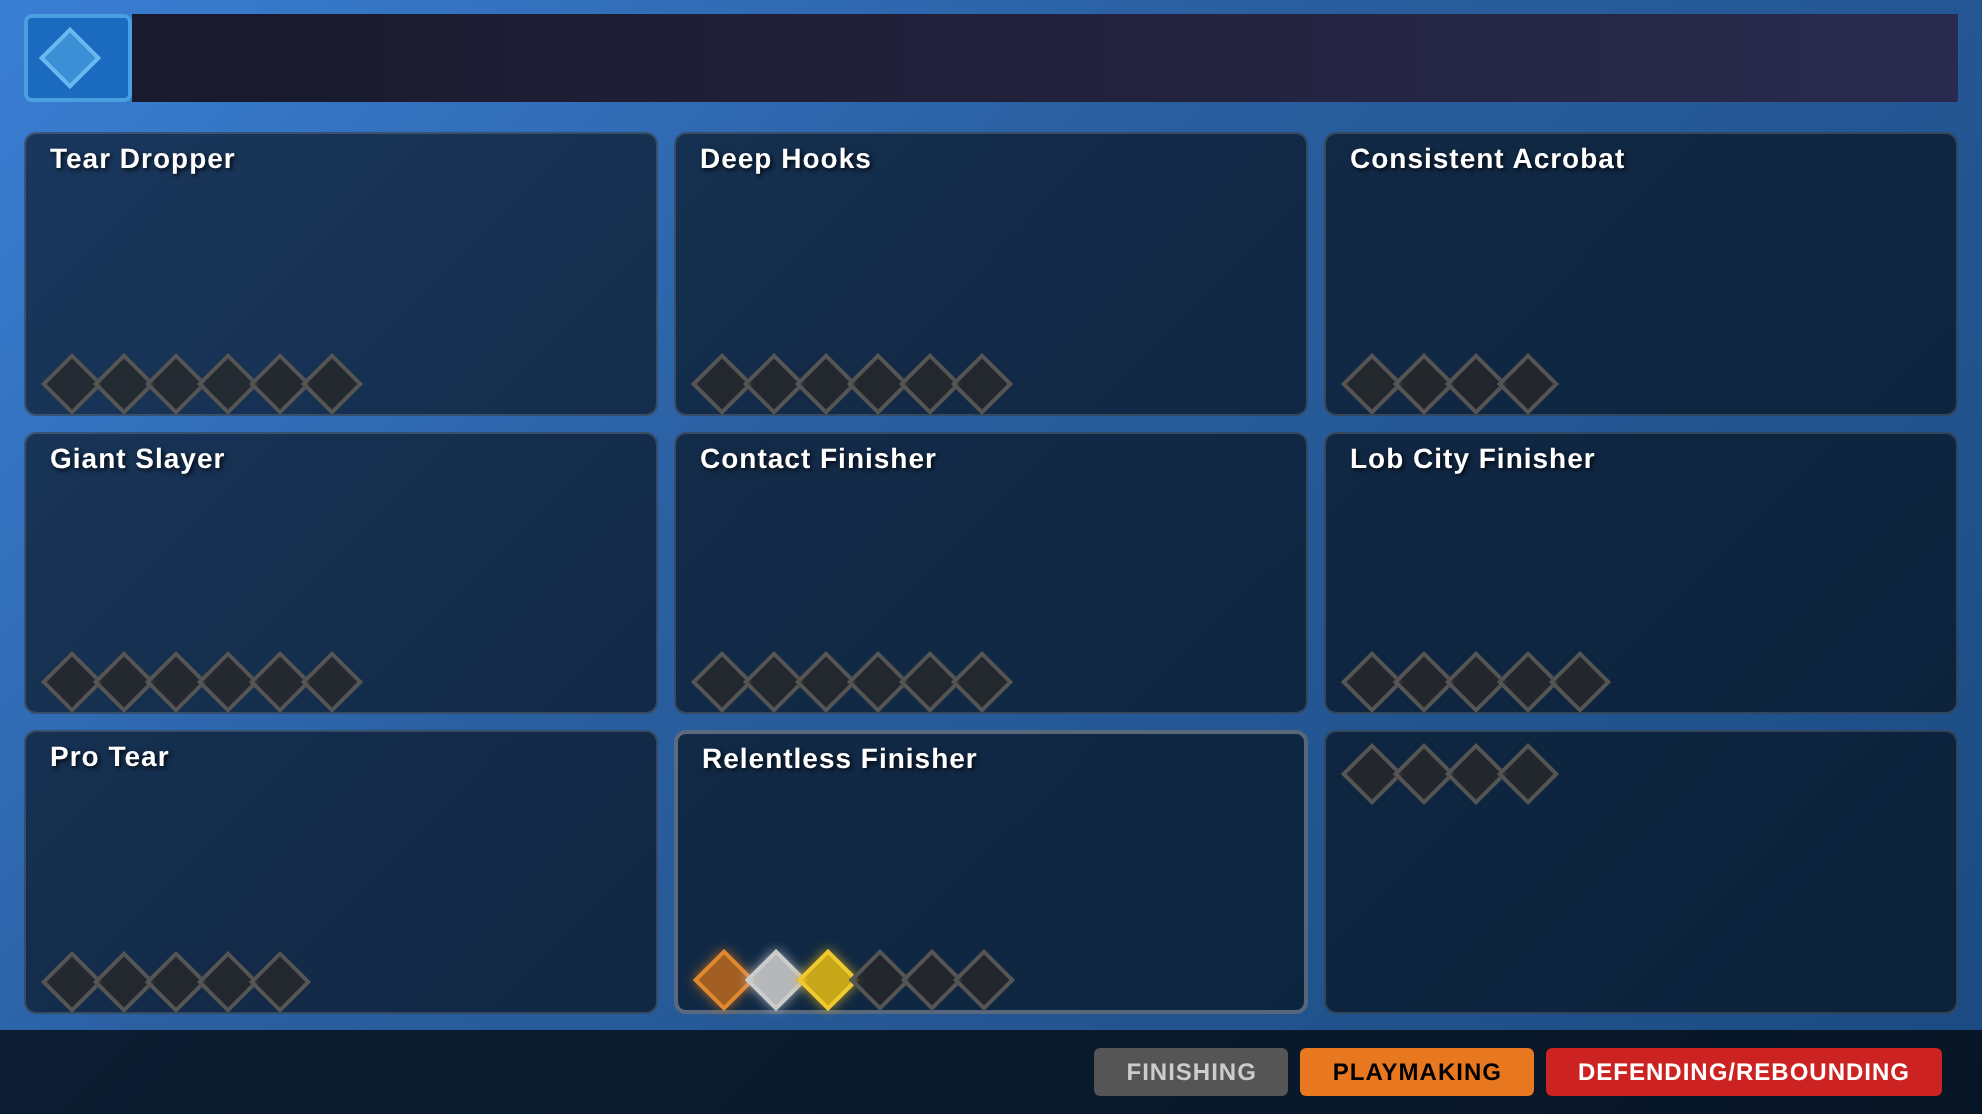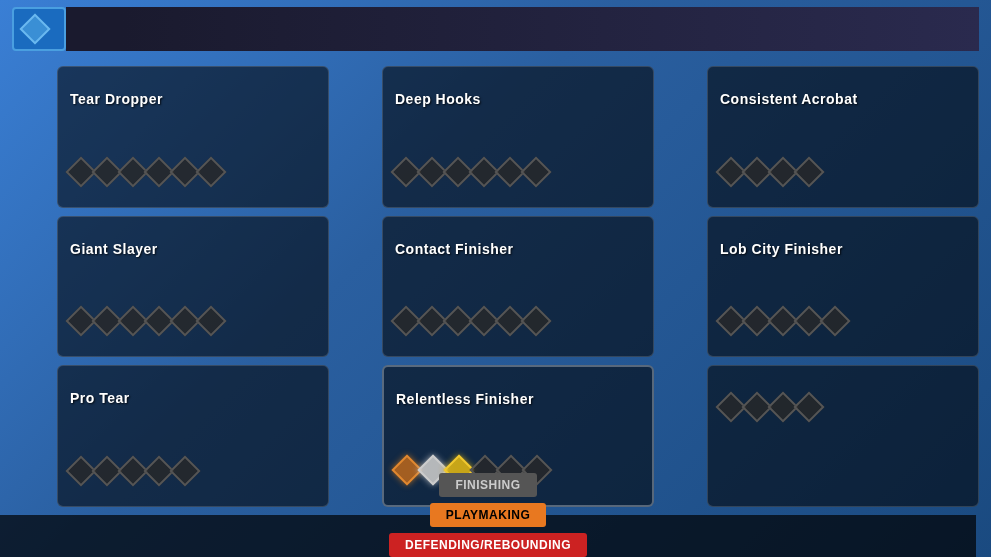--- a/index.html
+++ b/index.html
@@ -103,26 +103,25 @@
       grid-template-columns: repeat(3, 1fr);
       grid-template-rows: repeat(3, 1fr);
       gap: 8px;
       height: calc(557px - 58px - 42px);
     }
 
     .badge-card {
       background: rgba(0, 0, 0, 0.55);
       border: 1px solid rgba(255,255,255,0.15);
       border-radius: 6px;
-      padding: 24px 12px;
+      padding: 4px 12px;
       display: flex;
       flex-direction: column;
       justify-content: space-between;
       cursor: pointer;
-      margin-left: 45px;
     }
 
     .badge-card.active-card {
       border: 2px solid rgba(255,255,255,0.3);
     }
 
     .badge-name {
       color: white;
       font-size: 14px;
       font-weight: 900;
@@ -170,30 +169,29 @@
       background: rgba(220,180,20,0.9);
       border-color: #f0c830;
       box-shadow: 0 0 6px rgba(220,180,20,0.8);
     }
 
     
     .bottom-nav {
       position: absolute;
       bottom: 0;
       left: 0;
-      right: 15px;
+      right: 0;
       height: 42px;
       background: rgba(0,0,0,0.7);
       display: flex;
       align-items: center;
       justify-content: flex-end;
       padding: 0 20px;
       gap: 6px;
       z-index: 20;
-      flex-direction: column;
     }
 
     .nav-tab {
       padding: 5px 16px;
       border-radius: 3px;
       font-size: 12px;
       font-weight: 900;
       letter-spacing: 0.5px;
       cursor: pointer;
       border: none;

